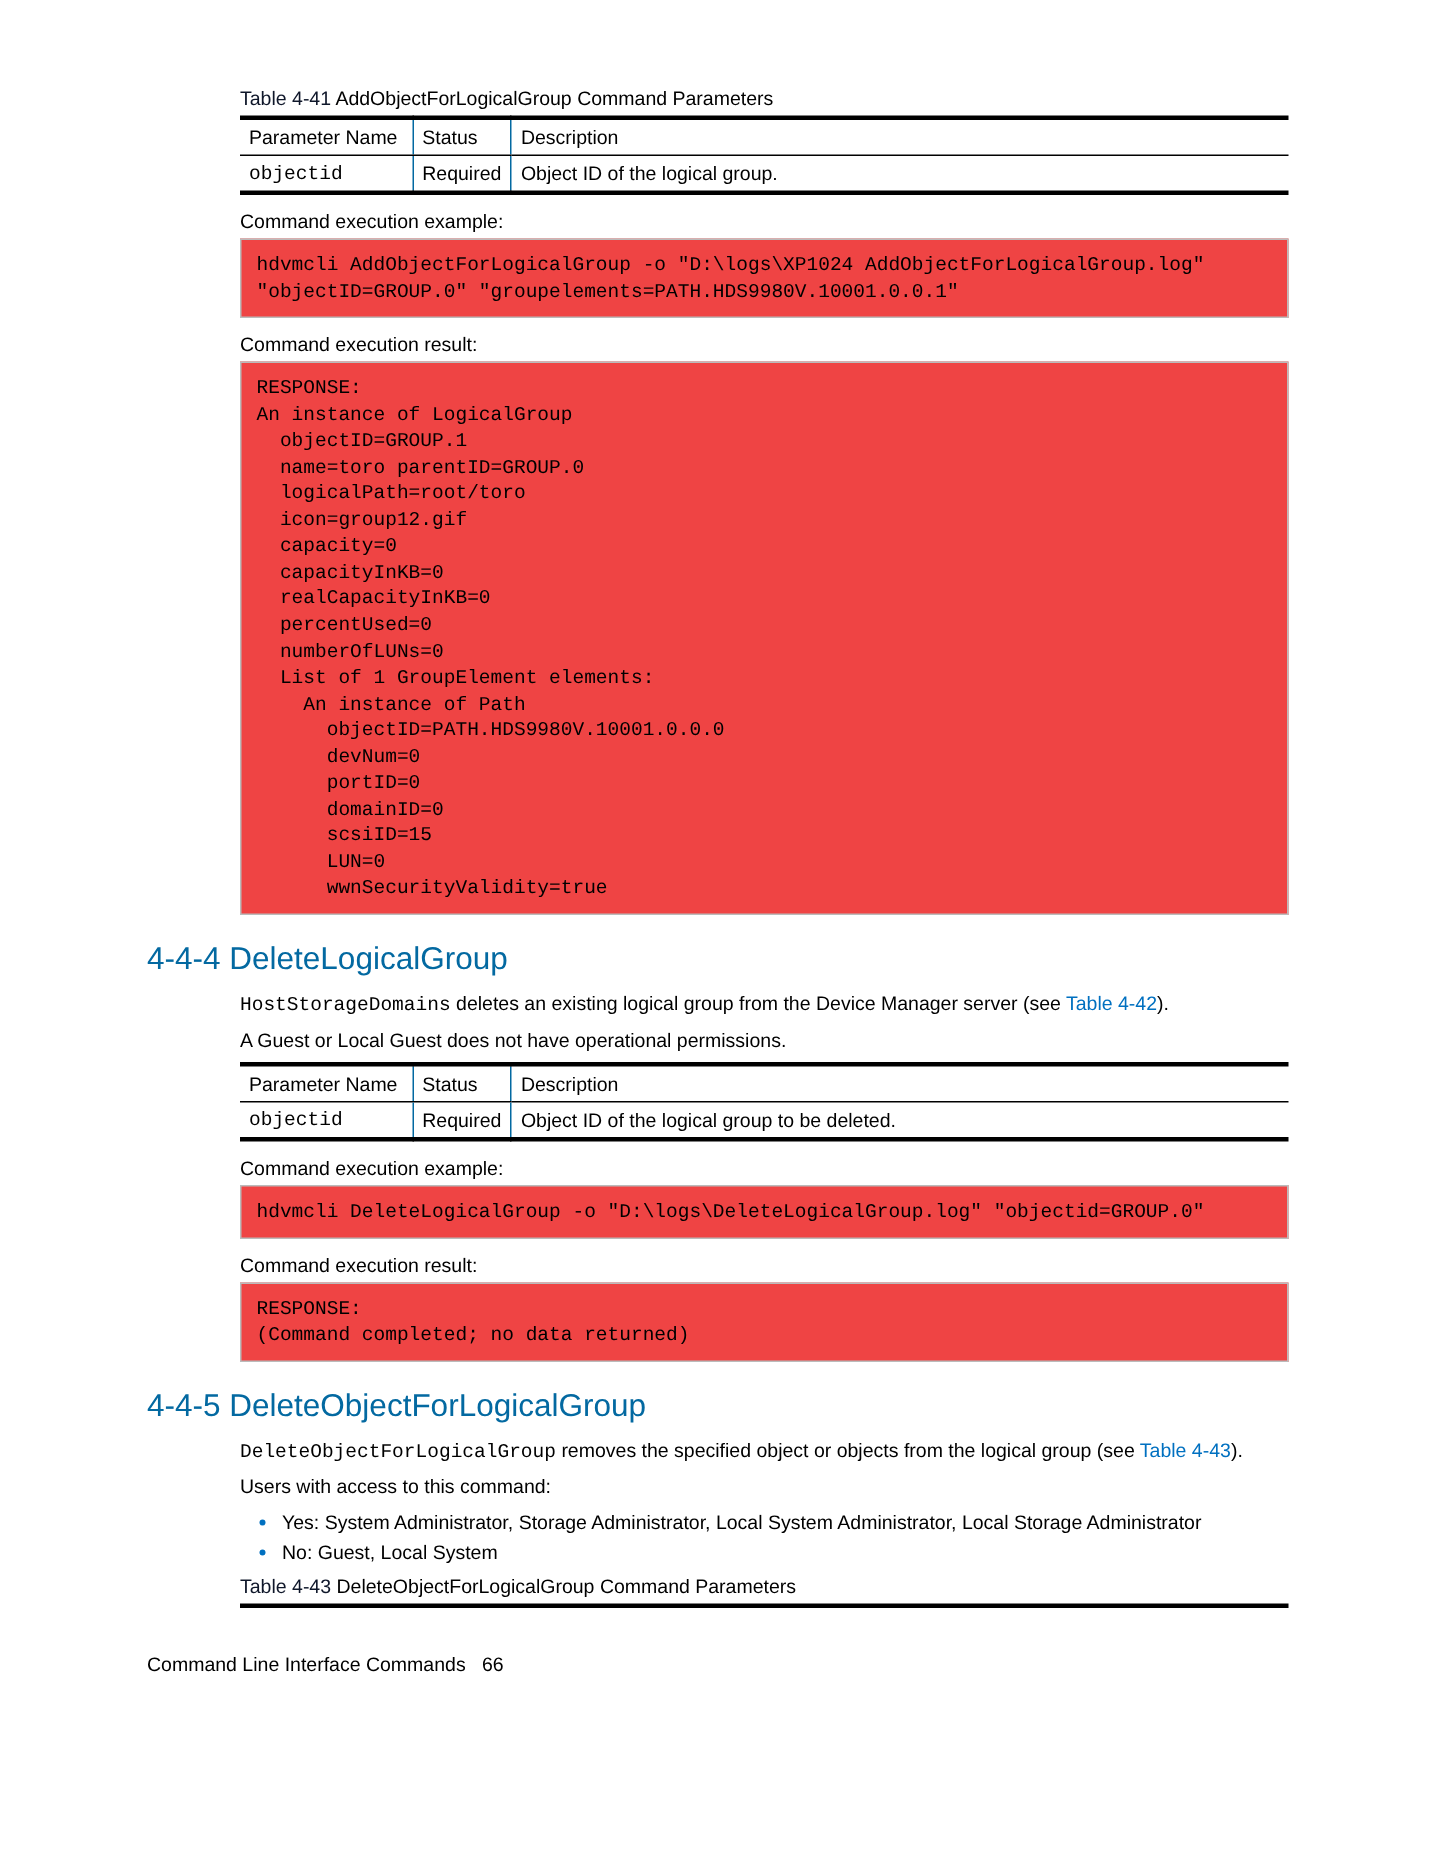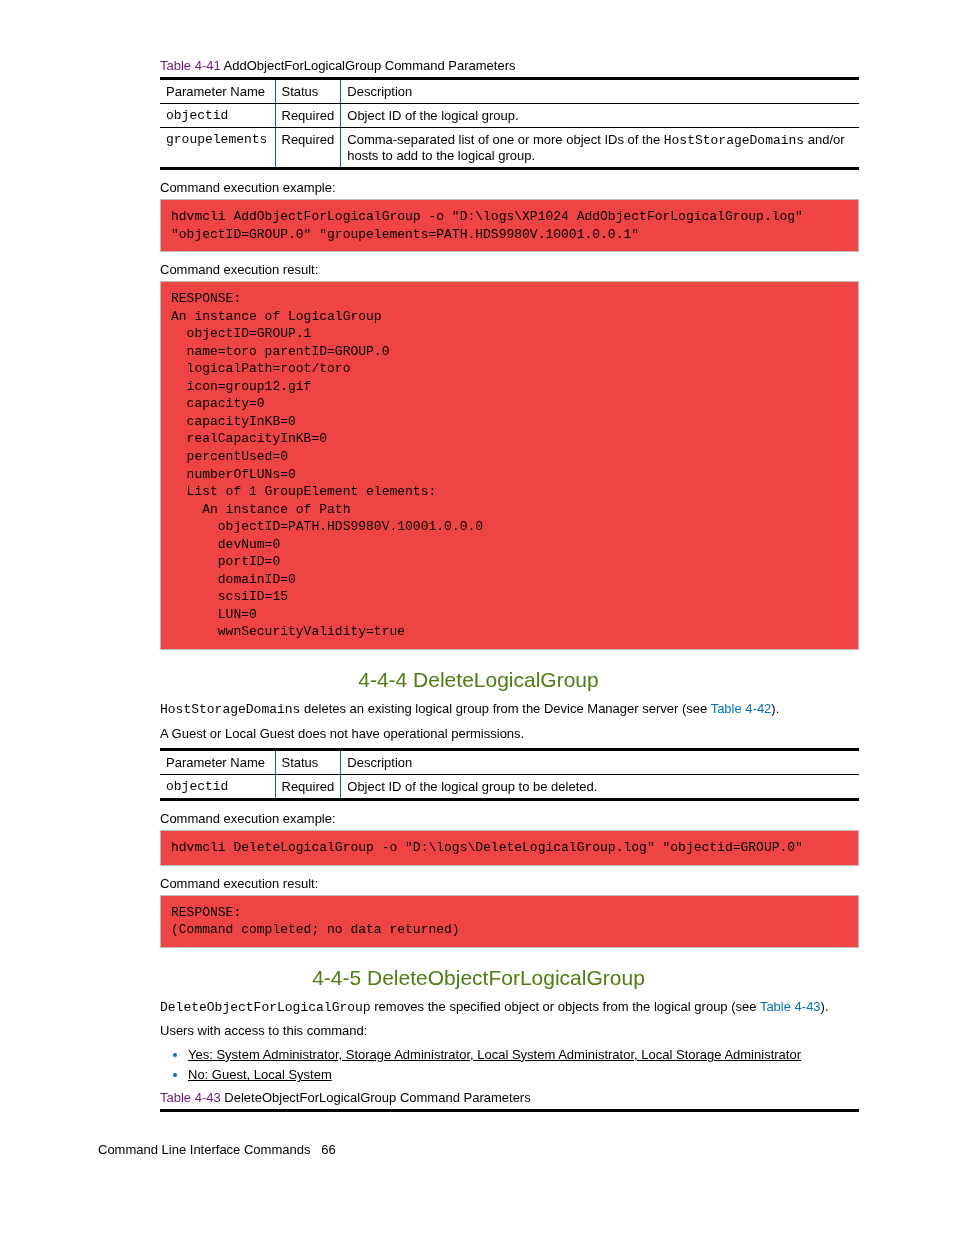--- a/index.html
+++ b/index.html
@@ -11,21 +11,21 @@
     padding: 0;
     width: 954px;
   }
   .page {
     padding: 58px 95px 20px 98px;
   }
   .table-caption {
     margin: 0 0 4px 62px;
     font-size: 13px;
   }
-  .table-caption .num { color: #701a75; }
+  .table-caption .num { color: #0f172a; }
   table {
     border-collapse: collapse;
     width: calc(100% - 62px);
     margin-left: 62px;
     font-size: 13px;
   }
   table.params {
     border-top: 3px solid #000;
     border-bottom: 3px solid #000;
   }
@@ -53,33 +53,31 @@
     font-size: 13px;
     line-height: 1.35;
     white-space: pre;
     overflow-x: auto;
     background: #ef4444;
   }
   .mono { font-family: "Courier New", monospace; }
   h2.section {
     font-size: 21px;
     font-weight: normal;
-    color: #4d7c0f;
+    color: #0369a1;
     margin: 18px 0 8px 0;
-    text-align: center;
   }
   p.body {
     margin: 0 0 6px 62px;
     line-height: 1.35;
   }
   a.xref { color: #0070c0; text-decoration: none; }
   ul.bullets {
     margin: 4px 0 6px 62px;
     padding-left: 28px;
-    text-decoration: underline;
   }
   ul.bullets li { margin: 3px 0; line-height: 1.35; }
   ul.bullets li::marker { color: #0070c0; }
   .footer {
     text-align: left;
     margin: 30px 0 0 0;
     font-size: 13px;
   }
   hr.thick {
     border: none;
@@ -106,27 +104,20 @@
         <th>Parameter Name</th>
         <th>Status</th>
         <th>Description</th>
       </tr>
     </thead>
     <tbody>
       <tr>
         <td class="mono">objectid</td>
         <td>Required</td>
         <td>Object ID of the logical group.</td>
-      </tr>
-      <tr>
-        <td class="mono">groupelements</td>
-        <td>Required</td>
-        <td>
-          <span>Comma-separated list of one or more object IDs of the </span><span class="mono">HostStorageDomains</span><span> and/or hosts to add to the logical group.</span>
-        </td>
       </tr>
     </tbody>
   </table>
 
   <p class="label">Command execution example:</p>
   <pre class="code">hdvmcli AddObjectForLogicalGroup -o "D:\logs\XP1024 AddObjectForLogicalGroup.log"
 "objectID=GROUP.0" "groupelements=PATH.HDS9980V.10001.0.0.1"</pre>
 
   <p class="label">Command execution result:</p>
   <pre class="code">RESPONSE:

